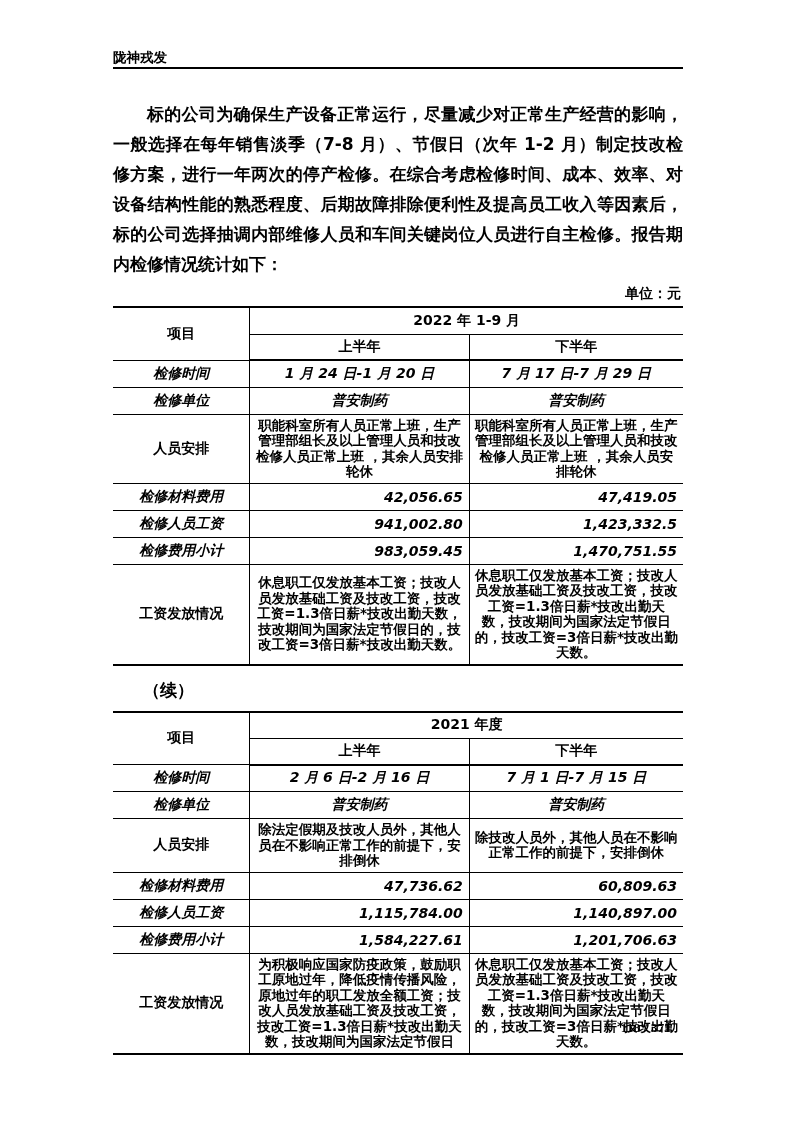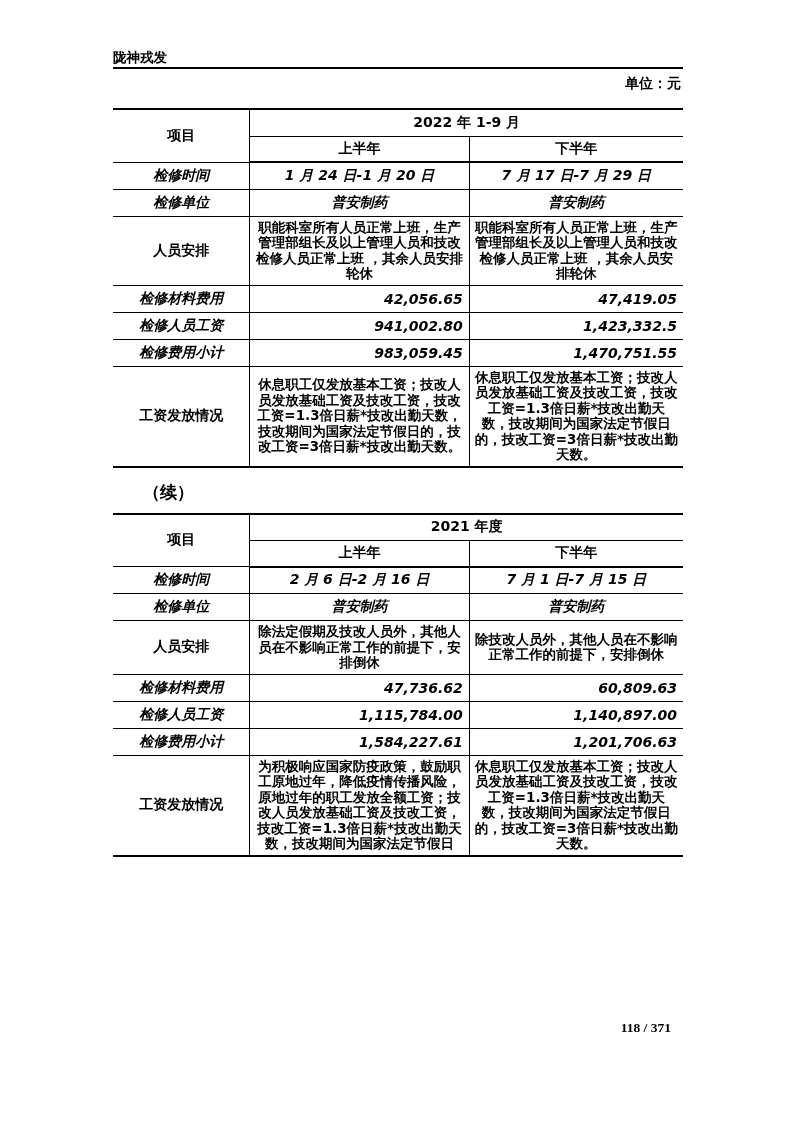--- a/index.html
+++ b/index.html
@@ -31,21 +31,21 @@
     margin-top: 30px;
     font-size: 17px;
     line-height: 30px;
     font-weight: 700;
     text-align: justify;
     text-indent: 2em;
   }
   
   .unit-label {
     margin-top: 6px;
-    margin-bottom: 15px;
+    margin-bottom: 3px;
     text-align: right;
     font-size: 14px;
     font-weight: 700;
     padding-right: 2px;
   }
   
   table.doc-table {
     width: 100%;
     border-collapse: collapse;
     border-top: 2.5px solid #000;
@@ -96,20 +96,21 @@
 </style>
 </head>
 <body>
 
 <div class="content">
 
   <div class="doc-header">
     <span>陇神戎发</span>
   </div>
 
+  <p class="paragraph">标的公司为确保生产设备正常运行，尽量减少对正常生产经营的影响，一般选择在每年销售淡季（7-8 月）、节假日（次年 1-2 月）制定技改检修方案，进行一年两次的停产检修。在综合考虑检修时间、成本、效率、对设备结构性能的熟悉程度、后期故障排除便利性及提高员工收入等因素后，标的公司选择抽调内部维修人员和车间关键岗位人员进行自主检修。报告期内检修情况统计如下：</p>
 
   <div class="unit-label">单位：元</div>
 
   <table class="doc-table">
     <colgroup>
         <col class="c1">
         <col class="c2">
         <col class="c3">
       </colgroup>
     <tbody>

